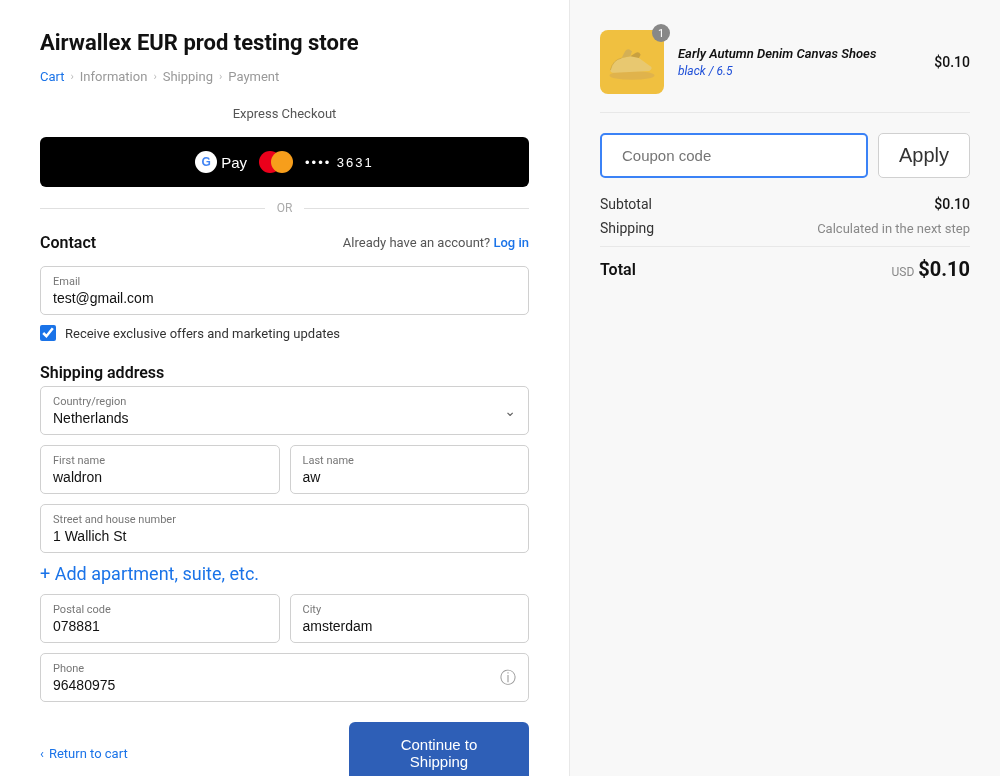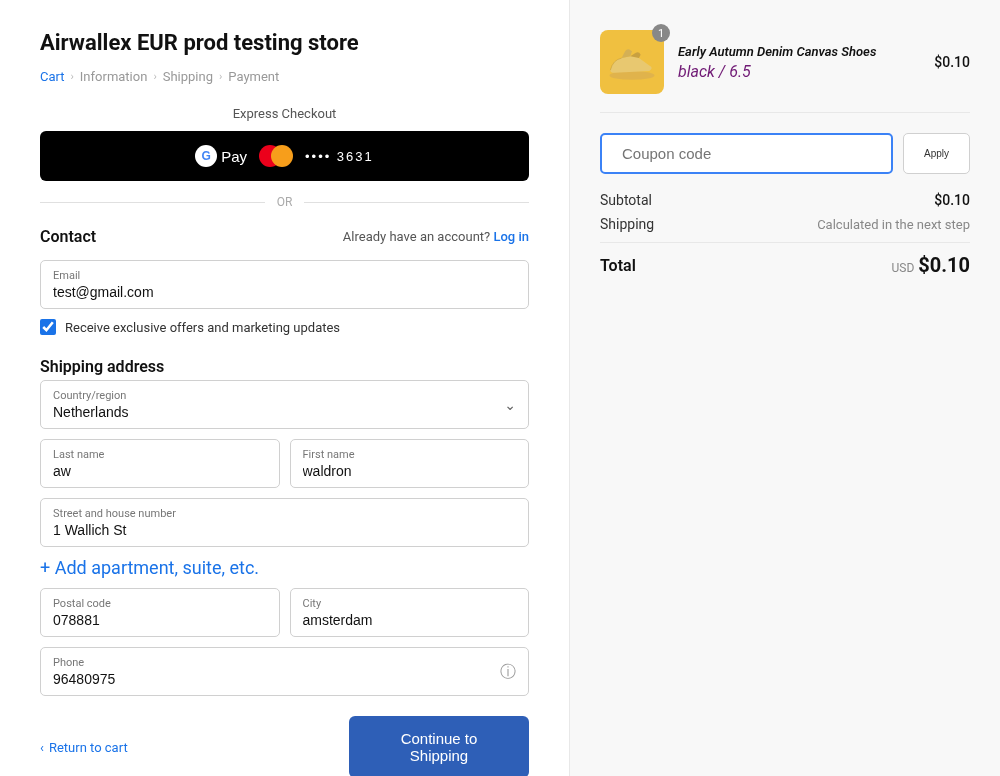--- a/index.html
+++ b/index.html
@@ -49,21 +49,21 @@
     }
     .breadcrumb .sep {
       color: #bbb;
       font-size: 11px;
     }
 
     .express-checkout-label {
       text-align: center;
       font-size: 13px;
       color: #555;
-      margin-bottom: 10px;
+      margin-bottom: 16px;
     }
     .express-btn {
       width: 100%;
       background: #000;
       border: none;
       border-radius: 6px;
       padding: 14px 16px;
       display: flex;
       align-items: center;
       justify-content: center;
@@ -300,22 +300,22 @@
       flex: 1;
       font-style: italic;
     }
     .product-name {
       font-size: 13px;
       font-weight: 600;
       color: #111;
       margin-bottom: 3px;
     }
     .product-variant {
-      font-size: 16px;
-      color: #701a75;
+      font-size: 12px;
+      color: #1d4ed8;
     }
     .product-price {
       font-size: 14px;
       font-weight: 500;
       color: #111;
     }
 
     .coupon-row {
       display: flex;
       gap: 10px;
@@ -328,21 +328,21 @@
       padding: 10px 20px;
       font-size: 15px;
       outline: none;
       color: #888;
     }
     .apply-btn {
       border: 1px solid #d0d0d0;
       background: #fff;
       border-radius: 5px;
       padding: 10px 20px;
-      font-size: 10px;
+      font-size: 20px;
       font-weight: 500;
       cursor: pointer;
       color: #333;
     }
 
     .summary-row {
       display: flex;
       justify-content: space-between;
       align-items: center;
       margin-bottom: 8px;
@@ -449,26 +449,26 @@
     <p class="shipping-address-title">Shipping address</p>
 
     <div class="form-field">
       <label>Country/region</label>
       <input type="text" value="Netherlands" style="">
       <span class="chevron">⌄</span>
     </div>
 
     <div class="two-col">
       <div class="form-field">
+        <label>First name</label>
+        <input type="text" value="waldron" style="">
+      </div>
+      <div class="form-field">
         <label>Last name</label>
         <input type="text" value="aw" style="">
-      </div>
-      <div class="form-field">
-        <label>First name</label>
-        <input type="text" value="waldron" style="">
       </div>
     </div>
 
     <div class="form-field">
       <label>Street and house number</label>
       <input type="text" value="1 Wallich St" style="">
     </div>
 
     <a class="add-apartment" href="#">+ Add apartment, suite, etc.</a>
 

